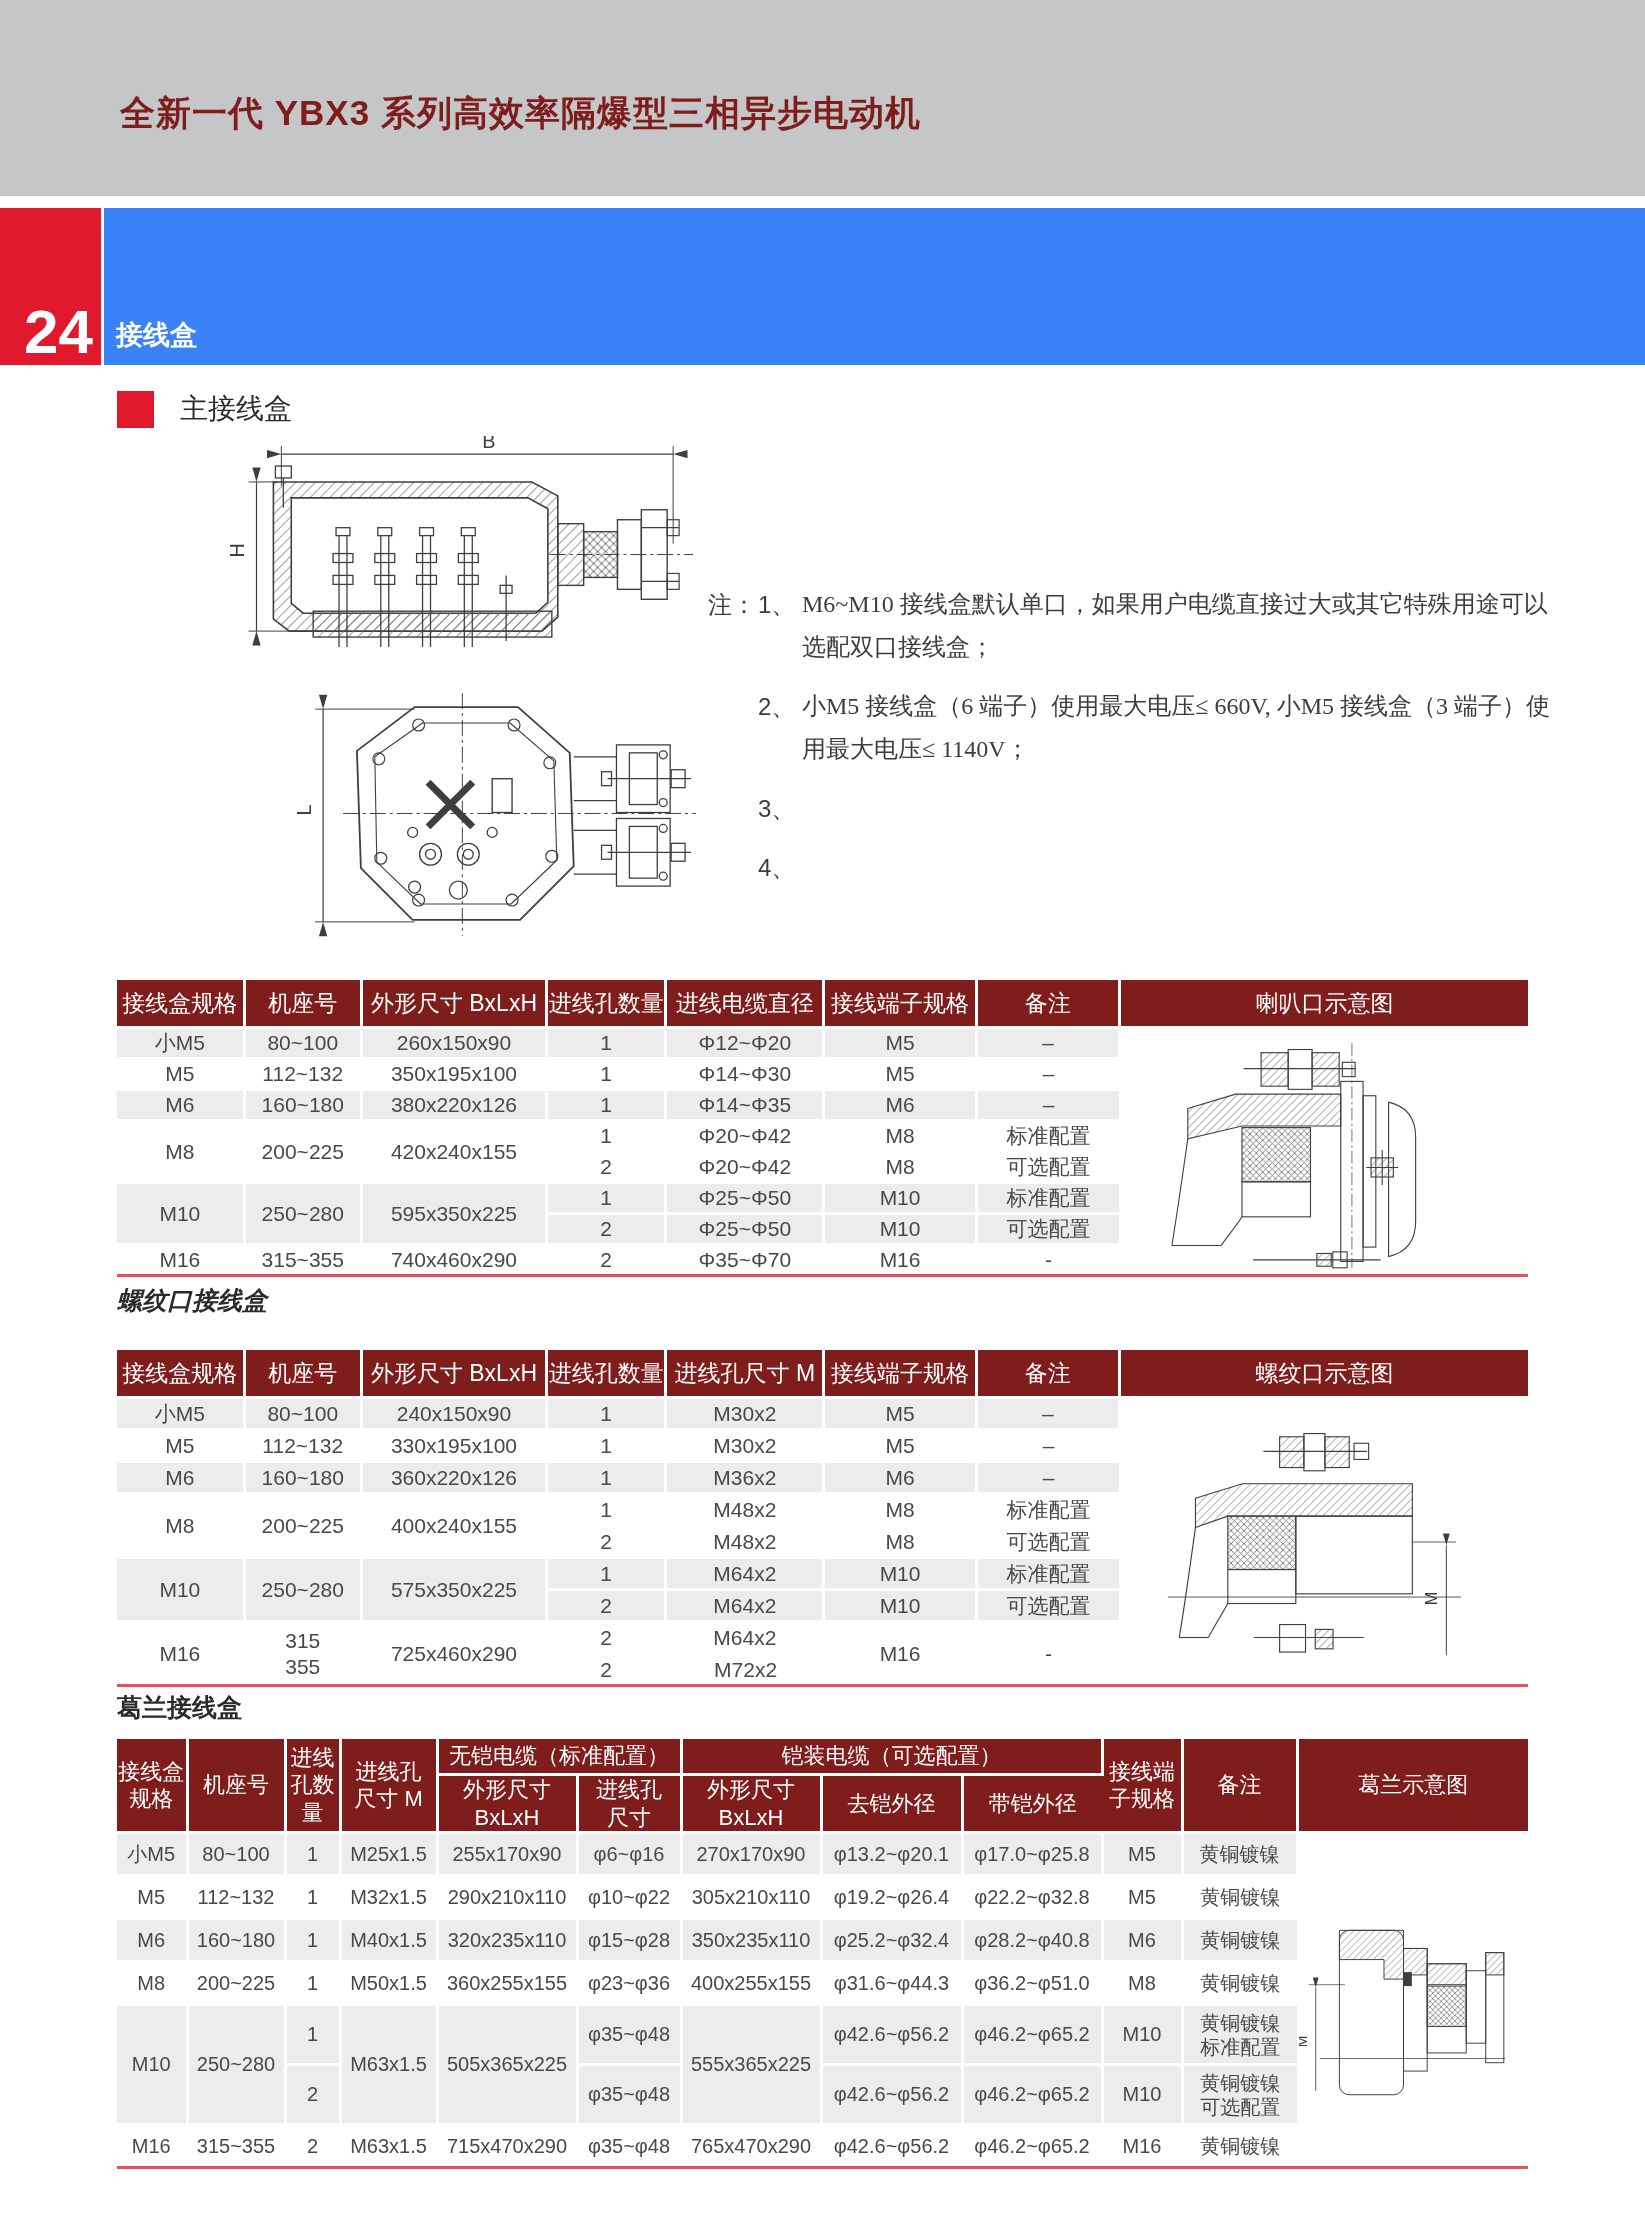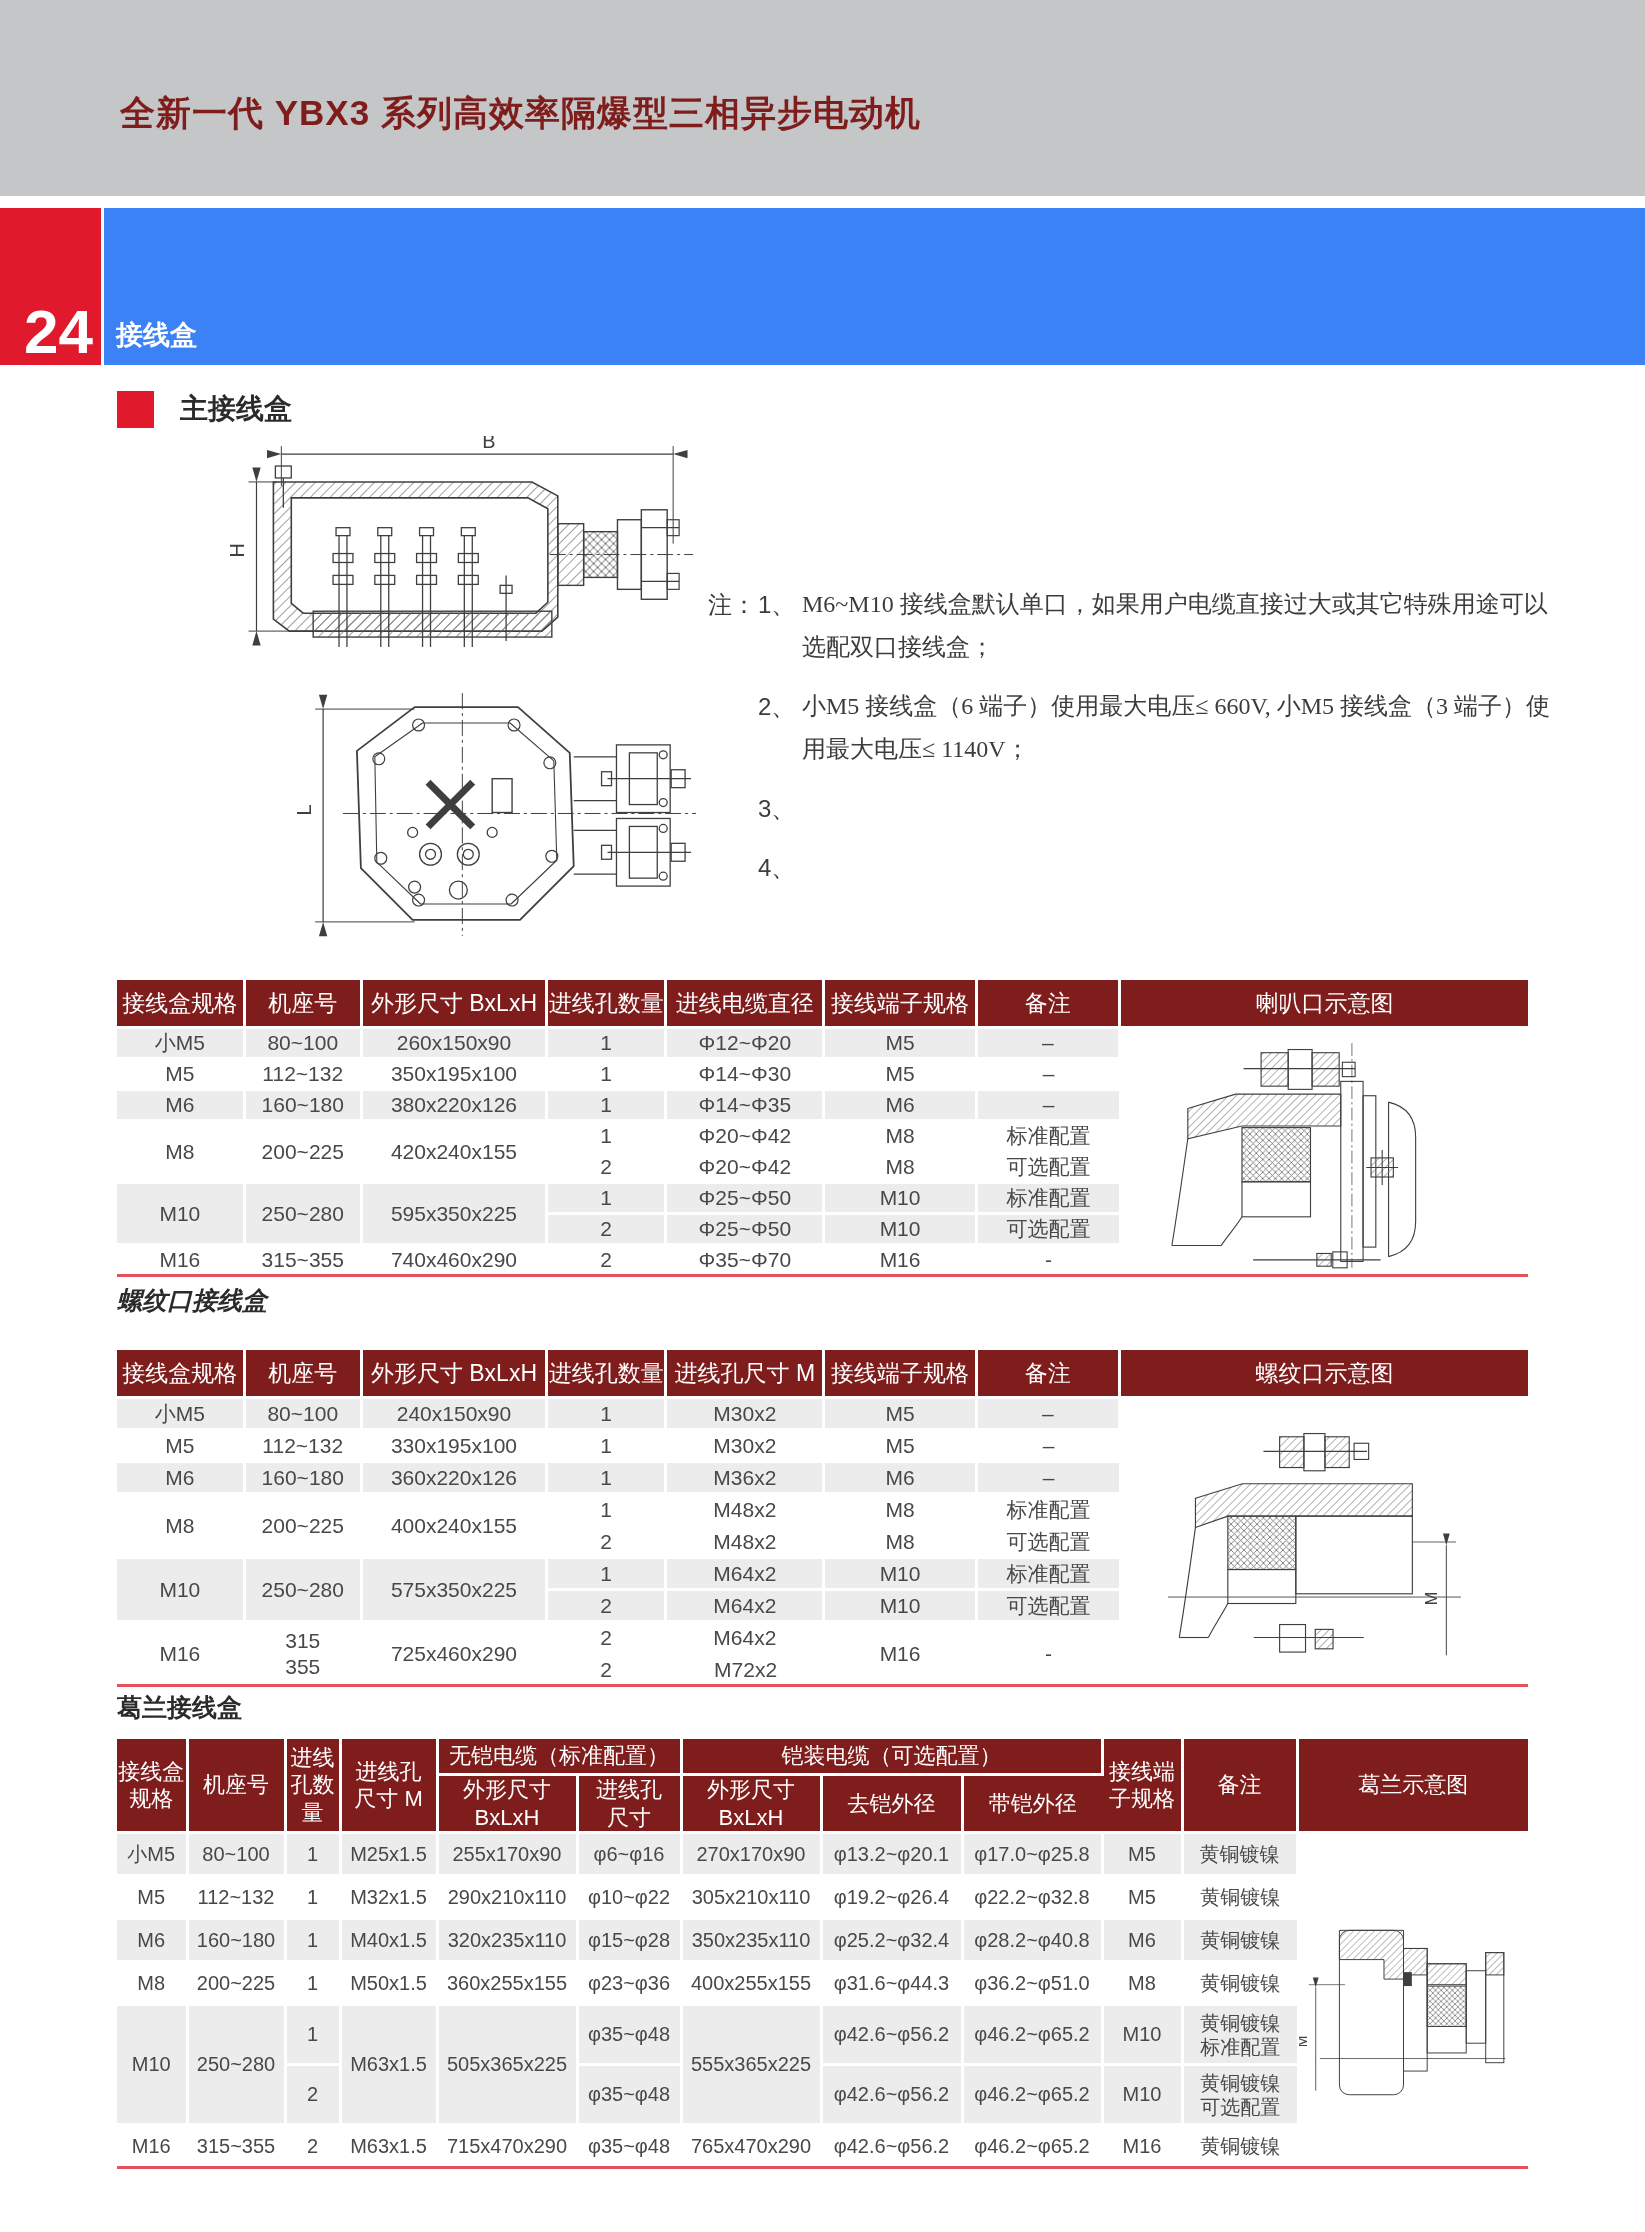--- a/index.html
+++ b/index.html
@@ -10,21 +10,21 @@
   .top-strip{position:absolute;left:0;top:0;width:1646px;height:196px;background:#c5c6c7;}
   .page-title{position:absolute;left:120px;top:90px;margin:0;font-size:35px;font-weight:bold;color:#7f1d1d;letter-spacing:1px;}
   .band{position:absolute;left:0;top:196px;width:1646px;height:157px;background:#3b82f6;margin-top:12px;}
   .num-box{position:absolute;left:0;top:0;width:104px;height:157px;background:#e01a2c;border-right:3px solid #fff;box-sizing:border-box;}
   .page-num{position:absolute;right:8px;bottom:2px;color:#fff;font-size:62px;font-weight:bold;line-height:1;}
   .band-label{position:absolute;left:116px;bottom:12px;color:#fff;font-size:27px;font-weight:bold;}
 
   
   .section-head{position:absolute;left:117px;top:390px;display:flex;align-items:center;}
   .red-square{width:37px;height:37px;background:#e01a2c;}
-  .section-title{margin-left:26px;font-size:28px;font-weight:bold;color:#2b2b2e;}
+  .section-title{margin-left:26px;font-size:28px;font-weight:normal;color:#2b2b2e;}
 
   
   .figure-area{position:absolute;left:0;top:428px;width:1646px;height:517px;}
   .svg-side{position:absolute;left:164px;top:8px;}
   .svg-front{position:absolute;left:164px;top:255px;}
   .notes{position:absolute;left:708px;top:155px;width:846px;font-size:24px;color:#3c3c3e;}
   .note{display:flex;margin-bottom:16px;line-height:43px;}
   .n-label{flex:none;width:50px;}
   .n-no{flex:none;width:44px;}
   .n-text{flex:1;font-family:Liberation Serif, serif;}

